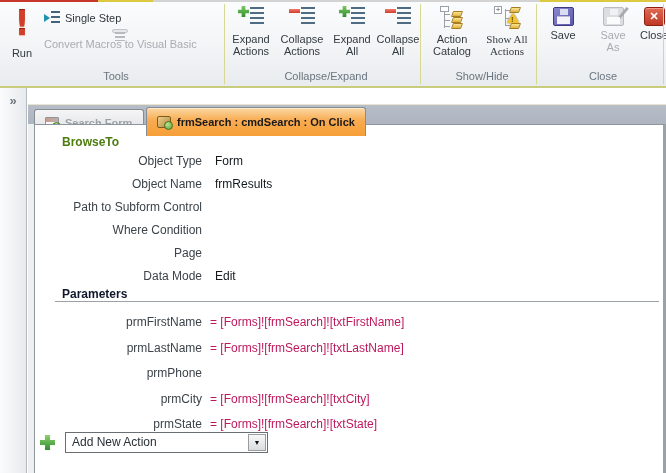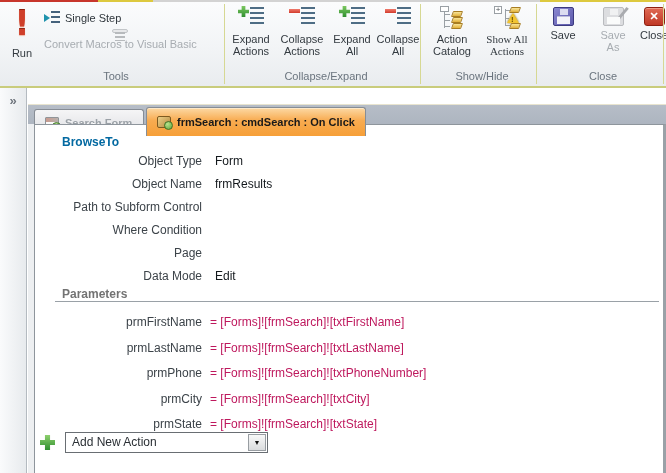--- a/index.html
+++ b/index.html
@@ -105,25 +105,25 @@
   .tabicon-form::after, .tabicon-macro::after { content:""; position:absolute; right:-3px; bottom:-3px; width:7px; height:7px;
         border-radius:50%; background:radial-gradient(circle at 35% 30%,#b8e48e,#5ba33a); border:1px solid #3f7226; }
   .tabicon-macro { position:relative; width:14px; height:12px; border-radius:2px; flex:0 0 auto;
         background:linear-gradient(135deg,#ecd089,#b3873c); border:1px solid #7d5a20; }
 
   
   .workarea { position:absolute; left:28px; top:124px; right:0; bottom:0; background:#edeff1; }
   .surface { position:absolute; left:6px; top:0; right:0; bottom:0; background:#fff;
              border-left:1px solid #8e959c; border-top:1px solid #8e959c; border-right:3px solid #9aa1a7; }
 
-  .action-name { position:absolute; left:27px; top:10px; font-size:12px; font-weight:bold; color:#0369a1; }
+  .action-name { position:absolute; left:27px; top:10px; font-size:12px; font-weight:bold; color:#4d7c0f; }
   .frow { position:absolute; left:0; width:100%; height:16px; font-size:12px; }
   .frow .flabel { position:absolute; left:7px; width:160px; text-align:right; color:#3c4349; }
   .frow .fvalue { position:absolute; left:180px; color:#14191d; }
-  .params-head { position:absolute; left:27px; top:162px; font-size:12px; font-weight:bold; color:#737373; }
+  .params-head { position:absolute; left:27px; top:162px; font-size:12px; font-weight:bold; color:#0f172a; }
   .params-line { position:absolute; left:20px; top:176px; width:calc(100% - 24px); height:1px; background:#9aa1a7; }
   .prow { position:absolute; left:0; width:100%; height:16px; font-size:12px; }
   .prow .pname { position:absolute; left:7px; width:160px; text-align:right; color:#3c4349; }
   .prow .pvalue { position:absolute; left:175px; color:#be185d; }
 
   .plus-big { position:absolute; left:5px; top:310px; width:15px; height:15px;
       background:linear-gradient(180deg,#8ed06e,#2f8f2f); filter:drop-shadow(0 0 1px #1d5c1d); cursor:pointer;
       clip-path:polygon(33% 0,67% 0,67% 33%,100% 33%,100% 67%,67% 67%,67% 100%,33% 100%,33% 67%,0 67%,0 33%,33% 33%); }
   .combo { position:absolute; left:30px; top:307px; width:203px; height:21px; background:#fff;
            border:1px solid #696e73; font-size:12px; color:#2a2f34; line-height:19px; padding-left:6px; cursor:pointer; }
@@ -291,21 +291,20 @@
       <div class="prow" style="top:190px;">
         <span class="pname">prmFirstName</span>
         <span class="pvalue">= [Forms]![frmSearch]![txtFirstName]</span>
       </div>
       <div class="prow" style="top:216px;">
         <span class="pname">prmLastName</span>
         <span class="pvalue">= [Forms]![frmSearch]![txtLastName]</span>
       </div>
       <div class="prow" style="top:241px;">
         <span class="pname">prmPhone</span>
-        <span class="pvalue">= [Forms]![frmSearch]![txtPhoneNumber]</span>
       </div>
       <div class="prow" style="top:267px;">
         <span class="pname">prmCity</span>
         <span class="pvalue">= [Forms]![frmSearch]![txtCity]</span>
       </div>
       <div class="prow" style="top:292px;">
         <span class="pname">prmState</span>
         <span class="pvalue">= [Forms]![frmSearch]![txtState]</span>
       </div>
 

